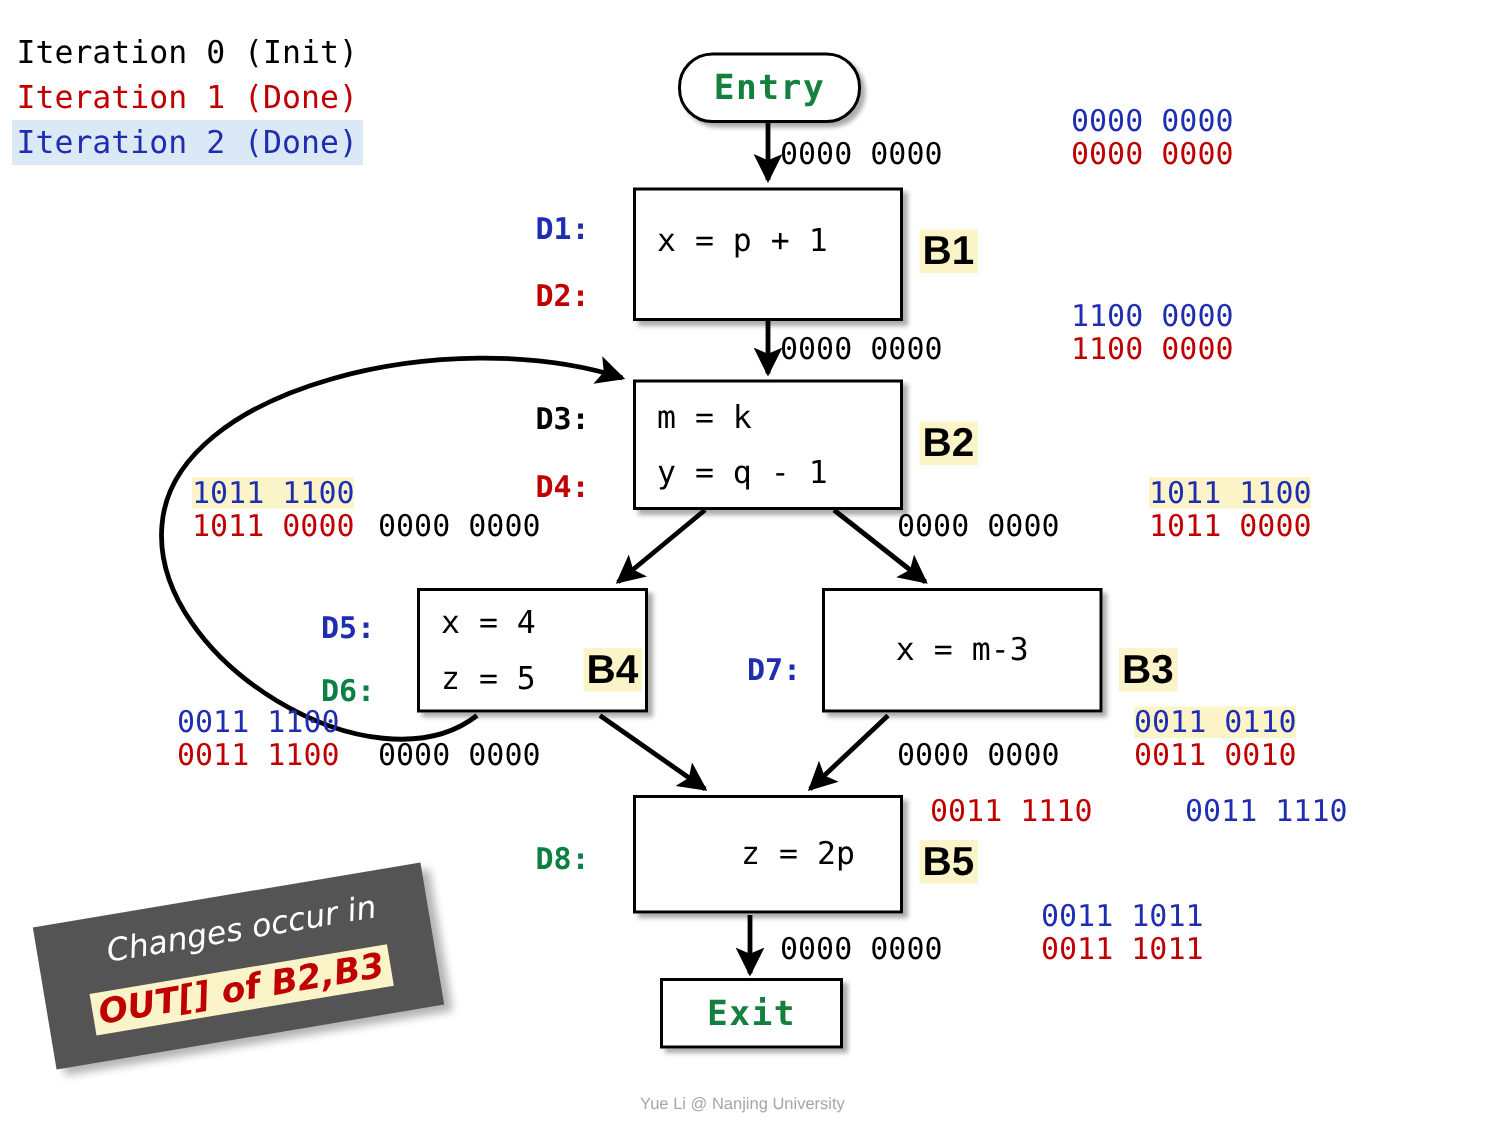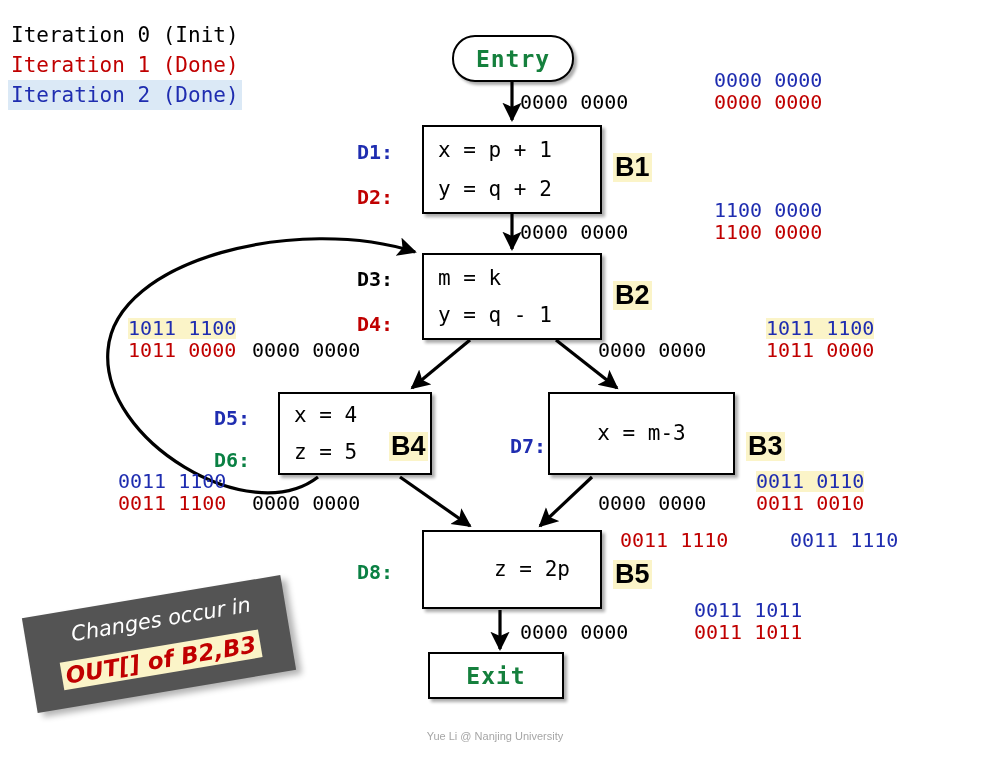--- a/index.html
+++ b/index.html
@@ -103,21 +103,20 @@
     <path d="M318,477 C250,530 100,440 108,350 C115,258 300,215 415,252"></path>
   </g>
 </svg>
 
 <div class="box terminal mono" style="left:452px;top:35px;width:122px;height:47px;border-radius:23px;">
   <span>Entry</span>
 </div>
 
 <div class="box mono" style="left:422px;top:125px;width:180px;height:89px;">
   <div class="stmt" style="margin-bottom:18px;">x = p + 1</div>
-  <div class="stmt">y = q + 2</div>
 </div>
 <div class="dlab mono c-blue" style="left:357px;top:140px;">D1:</div>
 <div class="dlab mono c-red" style="left:357px;top:185px;">D2:</div>
 <div class="bname" style="left:613px;top:153px;">B1</div>
 
 <div class="box mono" style="left:422px;top:253px;width:180px;height:87px;">
   <div class="stmt" style="margin-bottom:16px;">m = k</div>
   <div class="stmt">y = q - 1</div>
 </div>
 <div class="dlab mono c-black" style="left:357px;top:267px;">D3:</div>
@@ -128,30 +127,30 @@
   <div class="stmt" style="margin-bottom:16px;">x = 4</div>
   <div class="stmt">z = 5</div>
 </div>
 <div class="dlab mono c-blue" style="left:214px;top:406px;">D5:</div>
 <div class="dlab mono c-green" style="left:214px;top:448px;">D6:</div>
 <div class="bname" style="left:389px;top:432px;">B4</div>
 
 <div class="box mono" style="left:548px;top:392px;width:187px;height:83px;">
   <div class="stmt" style="text-align:center;">x = m-3</div>
 </div>
-<div class="dlab mono c-blue" style="left:510px;top:434px;">D7:</div>
+<div class="dlab mono c-blue" style="left:498px;top:434px;">D7:</div>
 <div class="bname" style="left:746px;top:432px;">B3</div>
 
 <div class="box mono" style="left:422px;top:530px;width:180px;height:79px;">
   <div class="stmt" style="text-align:center;margin-left:40px;">z = 2p</div>
 </div>
 <div class="dlab mono c-green" style="left:357px;top:560px;">D8:</div>
 <div class="bname" style="left:613px;top:560px;">B5</div>
 
-<div class="box terminal mono" style="left:428px;top:652px;width:136px;height:47px;">
+<div class="box terminal mono" style="left:440px;top:652px;width:122px;height:47px;">
   <span>Exit</span>
 </div>
 
 <div class="val mono c-black" style="left:520px;top:92px;">0000 0000</div>
 <div class="val mono c-blue" style="left:714px;top:70px;">0000 0000</div>
 <div class="val mono c-red" style="left:714px;top:92px;">0000 0000</div>
 
 <div class="val mono c-black" style="left:520px;top:222px;">0000 0000</div>
 <div class="val mono c-blue" style="left:714px;top:200px;">1100 0000</div>
 <div class="val mono c-red" style="left:714px;top:222px;">1100 0000</div>

